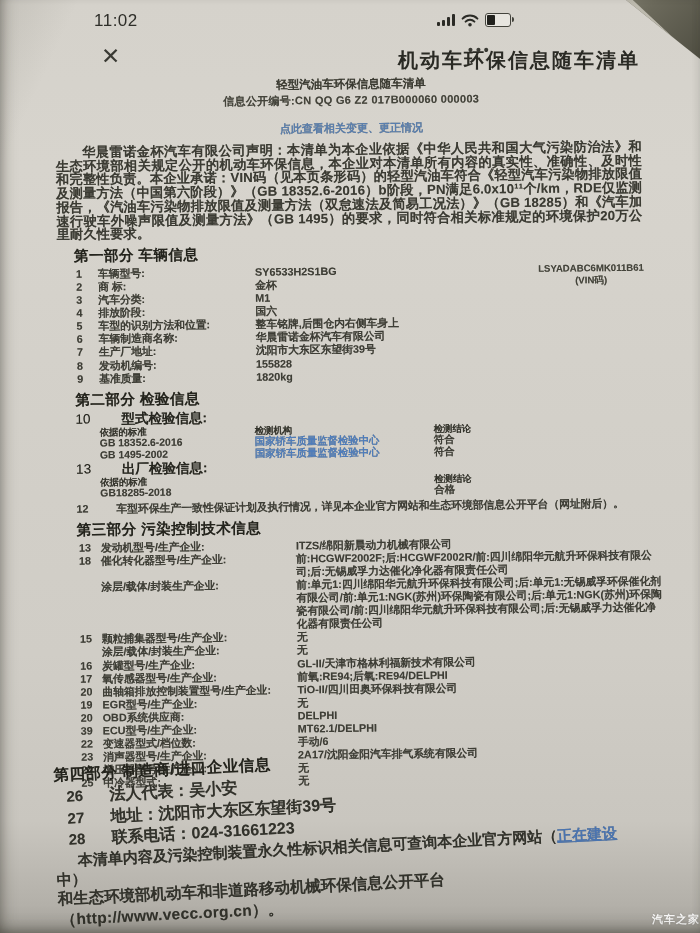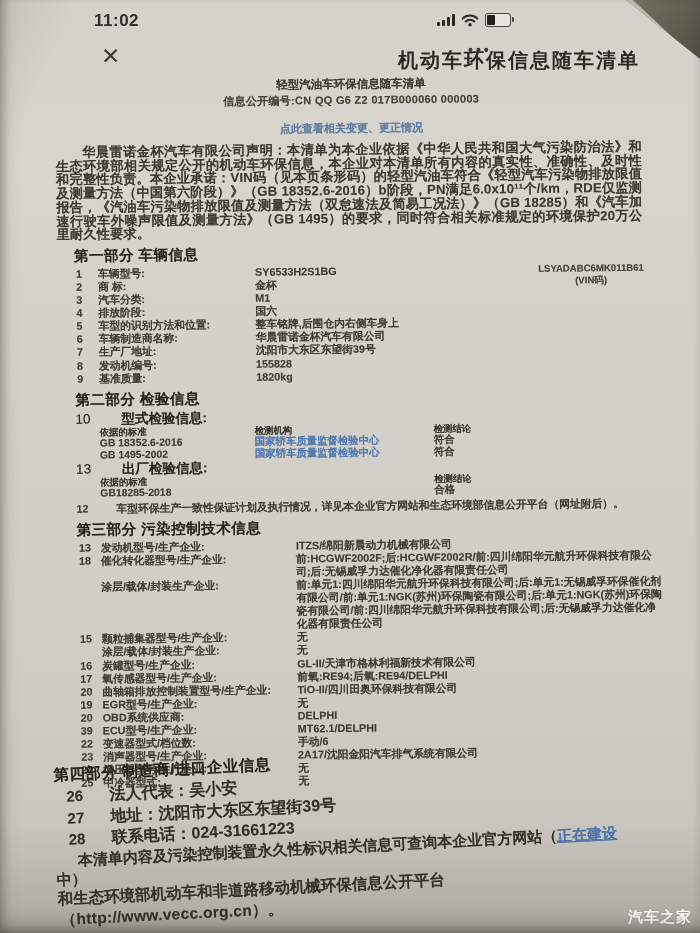--- a/index.html
+++ b/index.html
@@ -14,21 +14,21 @@
   .photo::after{content:"";position:absolute;inset:0;pointer-events:none;
     box-shadow:inset 10px -4px 16px -10px rgba(45,44,34,.55), inset 0 -12px 16px -10px rgba(45,44,34,.45), inset -4px 0 14px -10px rgba(45,44,34,.3);}
   .corner-tr{position:absolute;top:0;right:0;width:112px;height:64px;
     background:linear-gradient(135deg,#8d8b7b 0%,#6b695b 40%,#4e4d41 100%);
     clip-path:polygon(34% 0,100% 0,100% 92%);}
   .corner-tr::after{content:"";position:absolute;inset:0;
     clip-path:polygon(30% 0,40% 0,100% 98%,100% 92%);background:#bdbaae;}
 
   
   .statusbar{position:absolute;top:8px;left:0;width:700px;height:26px;}
-  .sb-time{position:absolute;left:94px;top:3px;font-size:17px;font-weight:700;color:#2e2e29;letter-spacing:.5px;text-align:right;}
+  .sb-time{position:absolute;left:94px;top:3px;font-size:17px;font-weight:400;color:#2e2e29;letter-spacing:.5px;text-align:right;}
   .sb-icons{position:absolute;left:437px;top:5px;display:flex;align-items:center;gap:6px;}
   .sig{display:flex;align-items:flex-end;gap:2px;height:12px;}
   .sig i{display:block;width:3px;background:#2b2b26;border-radius:1px;}
   .sig i:nth-child(1){height:4px}.sig i:nth-child(2){height:6px}
   .sig i:nth-child(3){height:9px}.sig i:nth-child(4){height:12px}
   .batt{position:relative;width:24px;height:12px;border:1.5px solid #43433c;border-radius:3px;background:#e7e5df;}
   .batt::before{content:"";position:absolute;left:1px;top:1px;bottom:1px;width:8px;background:#21211d;border-radius:1px;}
   .batt::after{content:"";position:absolute;right:-4px;top:3px;width:2px;height:5px;background:#43433c;border-radius:0 2px 2px 0;}
 
   
@@ -73,21 +73,21 @@
       text-shadow:0 0 .6px rgba(55,53,45,.4);}
   .s4 .sec-title4{font-size:15.5px;font-weight:800;color:#23231c;margin-left:16px;letter-spacing:.5px;}
   .r4{display:flex;margin-left:28px;font-size:16px;line-height:21.5px;color:#32322b;font-weight:600;}
   .r4 .no{width:43px;flex:none;font-size:15px;}
   .note{margin-left:36px;font-size:15px;line-height:19px;color:#32322b;font-weight:600;white-space:nowrap;}
   .note .lnk{color:#4a74b0;text-decoration:underline;cursor:pointer;}
   .note2{margin-left:14px;font-size:15px;line-height:19px;color:#32322b;font-weight:600;}
   .plat{margin-left:14px;font-size:15.5px;line-height:20px;color:#32322b;font-weight:600;}
   .url{margin-left:16px;font-size:15.5px;line-height:21px;color:#32322b;font-weight:600;letter-spacing:.3px;}
 
-  .watermark{position:absolute;right:8px;bottom:6px;font-size:15px;color:rgba(255,255,255,.93);
+  .watermark{position:absolute;right:0;bottom:6px;font-size:11px;color:rgba(255,255,255,.93);
              letter-spacing:1px;font-weight:600;text-shadow:0 0 2px rgba(90,88,80,.4);}
 </style>
 </head>
 <body>
 
 <div class="photo">
   <div class="corner-tr"></div>
 
   <div class="statusbar">
     <span class="sb-time">11:02</span>

